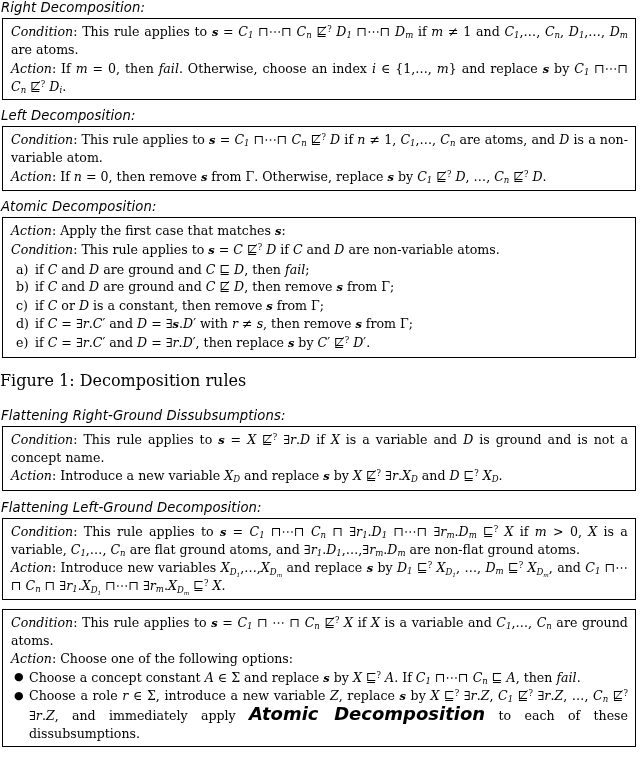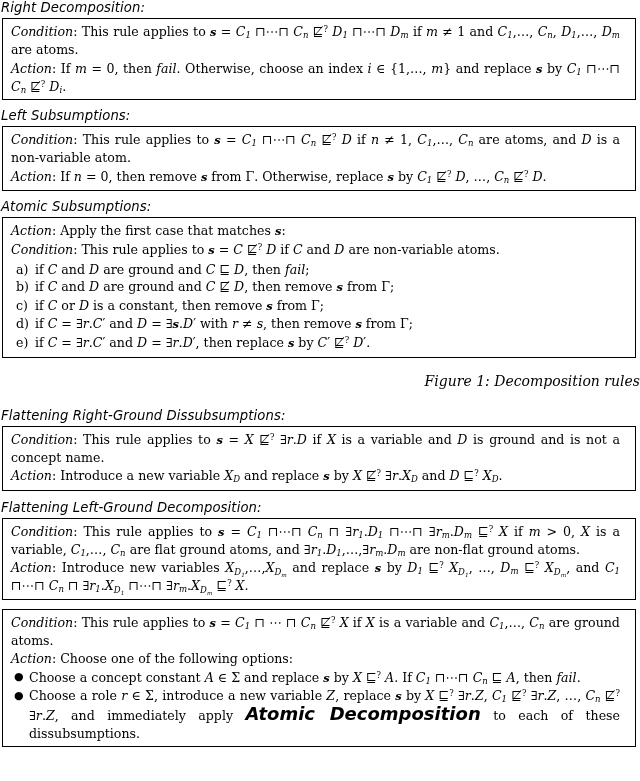--- a/index.html
+++ b/index.html
@@ -27,21 +27,21 @@
     font-size: 13.2px;
     line-height: 16px;
     margin: 0 0 2px 1px;
     letter-spacing: 0.1px;
     white-space: nowrap;
   }
   .rule-box {
     border: 1.6px solid #000;
     box-sizing: border-box;
     margin: 0 4px 0 2px;
-    padding: 4px 15px 4px 8px;
+    padding: 4px 7px 4px 8px;
   }
   .rule-para {
     font-size: 12.6px;
     line-height: 17.3px;
     text-align: justify;
     text-align-last: left;
     margin: 0;
     hyphens: none;
   }
   .rule-para + .rule-para {
@@ -80,25 +80,24 @@
     text-align: justify;
     text-align-last: left;
   }
   .ul-opts li .bullet {
     position: absolute;
     left: 3px;
     top: -0.5px;
     font-size: 11px;
   }
   .figcap {
-    text-align: right;
-    font-size: 14px;
+    text-align: left;
+    font-size: 16px;
     line-height: 18px;
     margin: 0;
-    font-style: italic;
   }
   
   .m {
     font-family: "DejaVu Serif", "Liberation Serif", serif;
     font-style: italic;
   }
   .up {
     font-style: normal;
   }
   .frak {
@@ -149,36 +148,36 @@
         <span class="m">D</span><sub class="m">1</sub><span class="up">,</span>…<span class="up">,</span> <span class="m">D</span><sub class="m">m</sub> are atoms.</p>
       <p class="rule-para"><span class="lbl">Action</span><span class="up">:</span>
         If <span class="m">m</span> <span class="up">=</span> 0, then <span class="emph">fail</span>. Otherwise, choose an index
         <span class="m">i</span> <span class="up">∈</span> {1<span class="up">,</span>…<span class="up">,</span> <span class="m">m</span>} and replace <span class="frak">s</span> by
         <span class="m">C</span><sub class="m">1</sub> <span class="up">⊓</span>⋯<span class="up">⊓</span> <span class="m">C</span><sub class="m">n</sub>
         <span class="up">⋢</span><sup class="up">?</sup> <span class="m">D</span><sub class="m">i</sub>.</p>
     </div>
 
     <div class="sp-top-1"></div>
 
-    <div class="rule-heading">Left Subsumptions:</div>
+    <div class="rule-heading">Left Decomposition:</div>
     <div class="rule-box">
       <p class="rule-para"><span class="lbl">Condition</span><span class="up">:</span>
         This rule applies to <span class="frak">s</span> <span class="up">=</span> <span class="m">C</span><sub class="m">1</sub> <span class="up">⊓</span>⋯<span class="up">⊓</span> <span class="m">C</span><sub class="m">n</sub>
         <span class="up">⋢</span><sup class="up">?</sup> <span class="m">D</span> if <span class="m">n</span> <span class="up">≠</span> 1,
         <span class="m">C</span><sub class="m">1</sub><span class="up">,</span>…<span class="up">,</span> <span class="m">C</span><sub class="m">n</sub> are atoms, and <span class="m">D</span> is
         a non-variable atom.</p>
       <p class="rule-para"><span class="lbl">Action</span><span class="up">:</span>
         If <span class="m">n</span> <span class="up">=</span> 0, then remove <span class="frak">s</span> from <span class="up">Γ</span>. Otherwise, replace <span class="frak">s</span> by
         <span class="m">C</span><sub class="m">1</sub> <span class="up">⋢</span><sup class="up">?</sup> <span class="m">D</span>, …,
         <span class="m">C</span><sub class="m">n</sub> <span class="up">⋢</span><sup class="up">?</sup> <span class="m">D</span>.</p>
     </div>
 
     <div class="sp-top-2"></div>
 
-    <div class="rule-heading">Atomic Subsumptions:</div>
+    <div class="rule-heading">Atomic Decomposition:</div>
     <div class="rule-box">
       <p class="rule-para"><span class="lbl">Action</span><span class="up">:</span>
         Apply the first case that matches <span class="frak">s</span>:</p>
       <p class="rule-para"><span class="lbl">Condition</span><span class="up">:</span>
         This rule applies to <span class="frak">s</span> <span class="up">=</span> <span class="m">C</span> <span class="up">⋢</span><sup class="up">?</sup> <span class="m">D</span>
         if <span class="m">C</span> and <span class="m">D</span> are non-variable atoms.</p>
       <ul class="ol-cases">
         <li><span class="marker">a)</span>if
           <span class="m">C</span> and <span class="m">D</span> are ground and <span class="m">C</span> <span class="up">⊑</span> <span class="m">D</span>, then <span class="emph">fail</span>;</li>
         <li><span class="marker">b)</span>if

